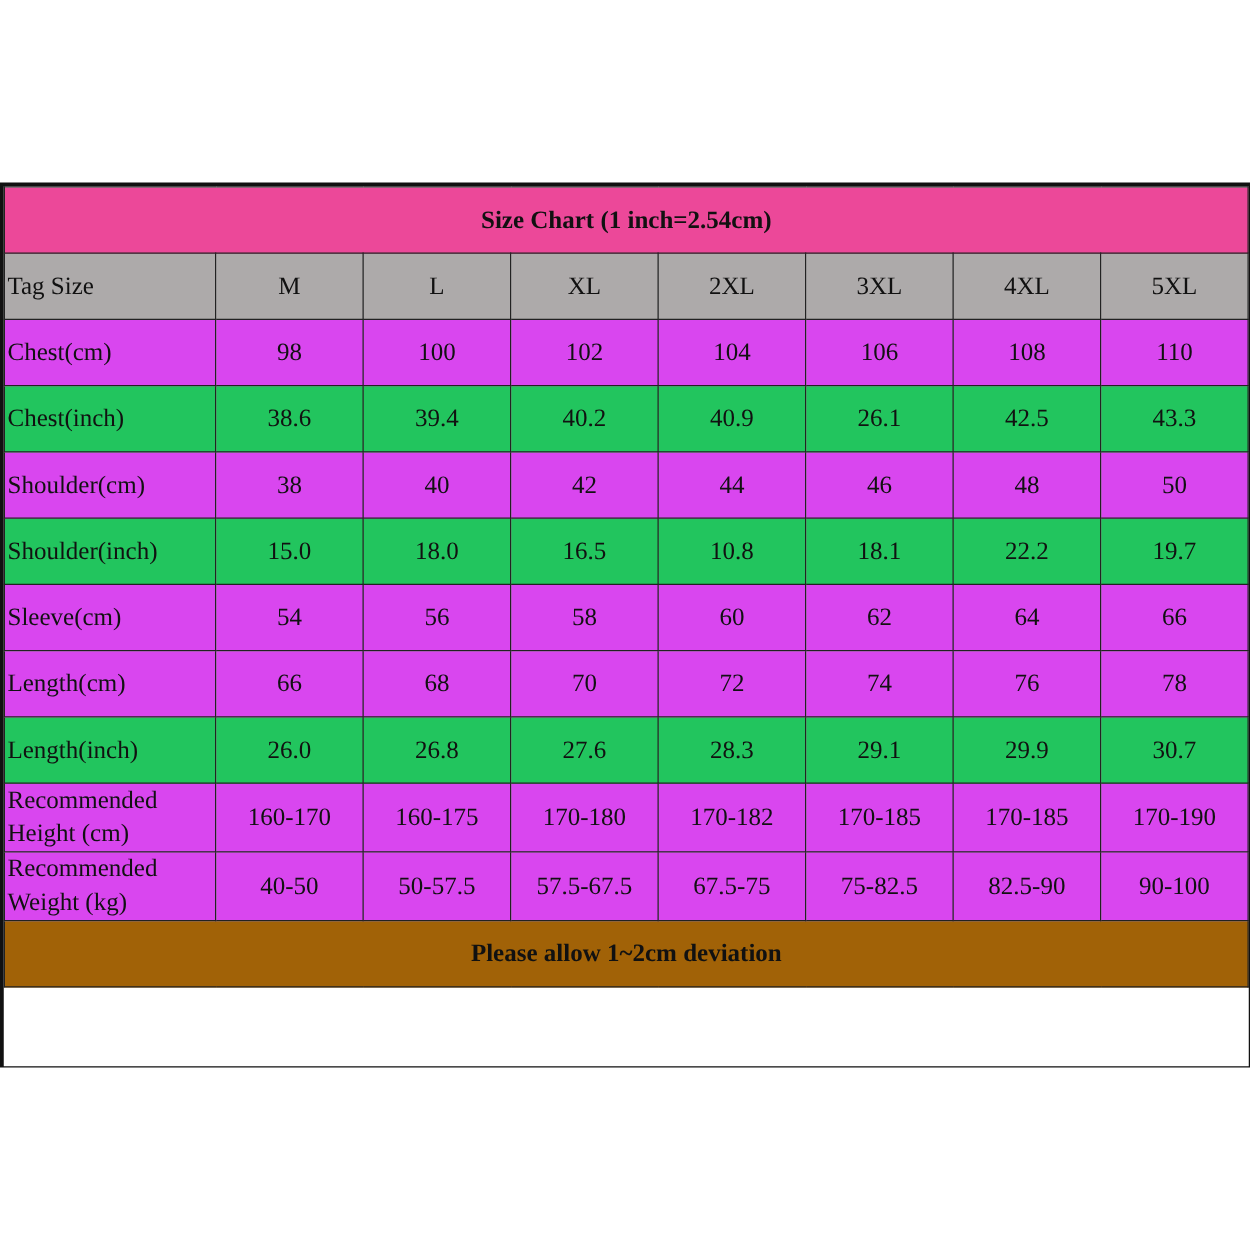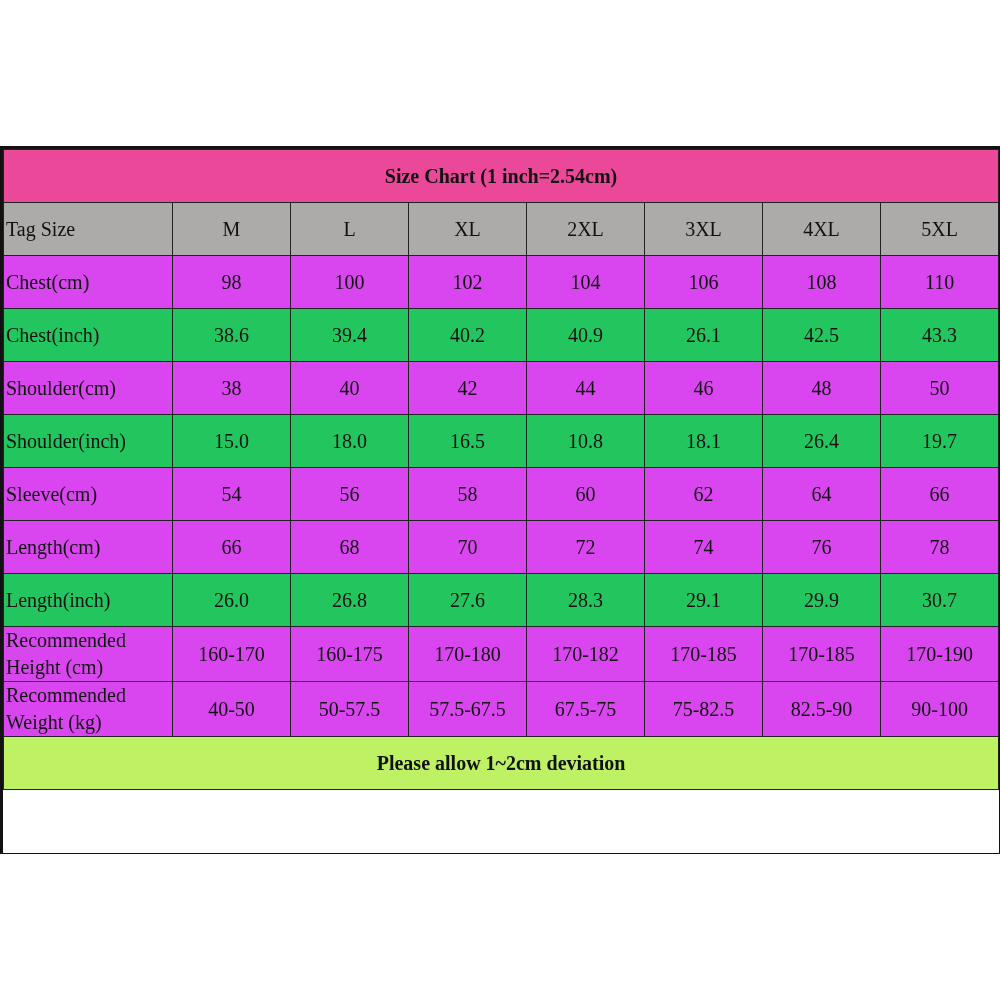--- a/index.html
+++ b/index.html
@@ -10,21 +10,21 @@
              border-right: 1px solid #111; border-bottom: 1px solid #111; box-sizing: border-box; }
     table.chart { position: absolute; left: 3px; top: 149px; width: 995px;
                   border-collapse: collapse; table-layout: fixed; }
     table.chart td { border: 1.5px solid #222; text-align: center; vertical-align: middle;
                      font-size: 20px; padding: 0; height: 52px; }
     table.chart td.label { text-align: left; padding-left: 2px; line-height: 27px; }
     .title-row td { background: #ec4899; font-weight: bold; height: 53px; font-size: 20px; }
     .head-row td { background: #adaaaa; }
     .row-white td { background: #d946ef; }
     .row-grey td { background: #22c55e; }
-    .foot-row td { background: #bef264; font-weight: bold; height: 52px; font-size: 20px; }
+    .foot-row td { background: #a16207; font-weight: bold; height: 52px; font-size: 20px; }
   </style>
 </head>
 <body>
 
 <div class="frame"></div>
 
 <table class="chart">
   <colgroup>
     <col style="width:169px">
       <col style="width:118px">
@@ -79,21 +79,21 @@
       <td>48</td>
       <td>50</td>
     </tr>
     <tr class="row-grey">
       <td class="label">Shoulder(inch)</td>
       <td>15.0</td>
       <td>18.0</td>
       <td>16.5</td>
       <td>10.8</td>
       <td>18.1</td>
-      <td>26.4</td>
+      <td>22.2</td>
       <td>19.7</td>
     </tr>
     <tr class="row-white">
       <td class="label">Sleeve(cm)</td>
       <td>54</td>
       <td>56</td>
       <td>58</td>
       <td>60</td>
       <td>62</td>
       <td>64</td>

